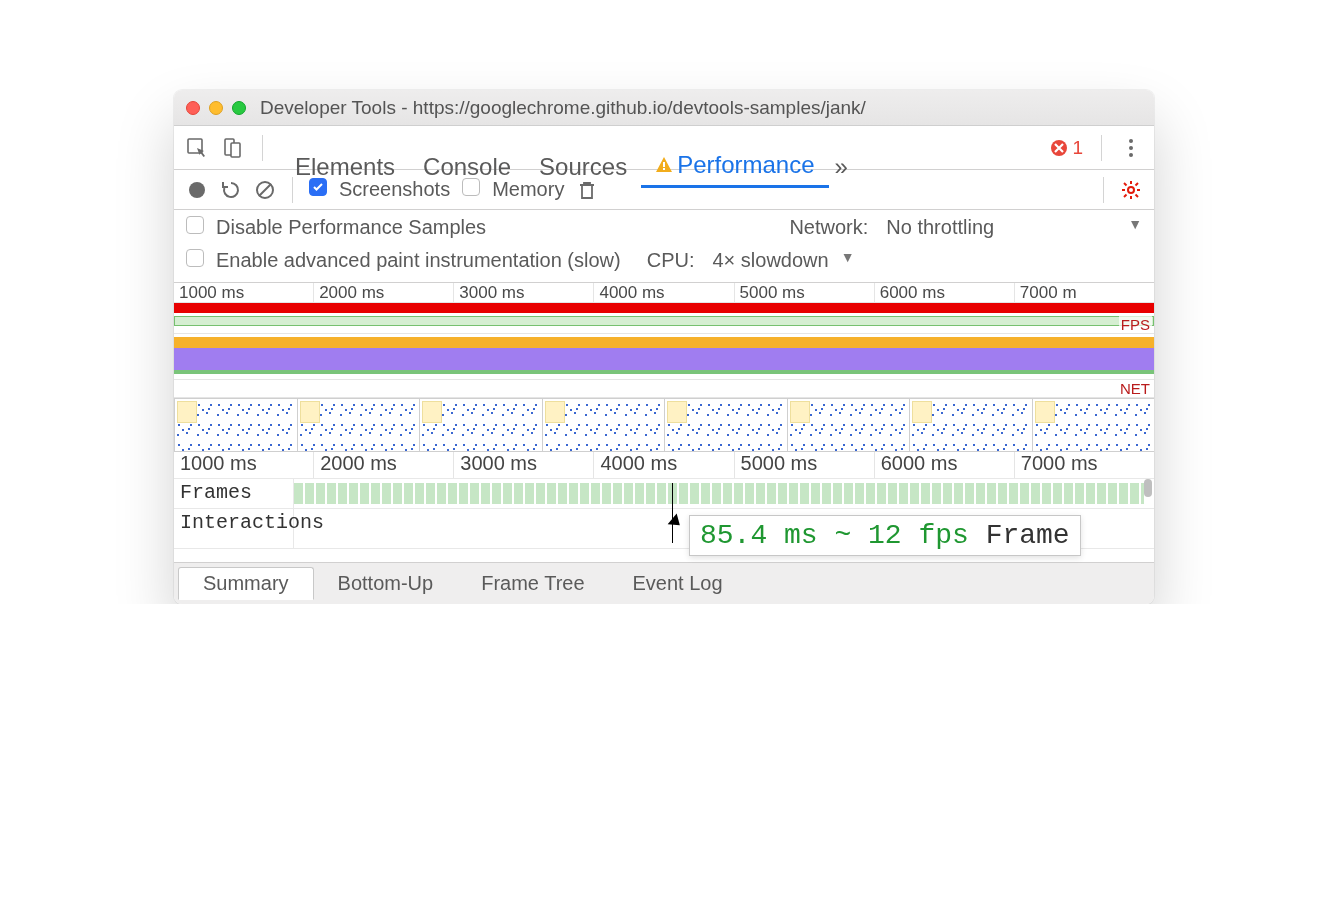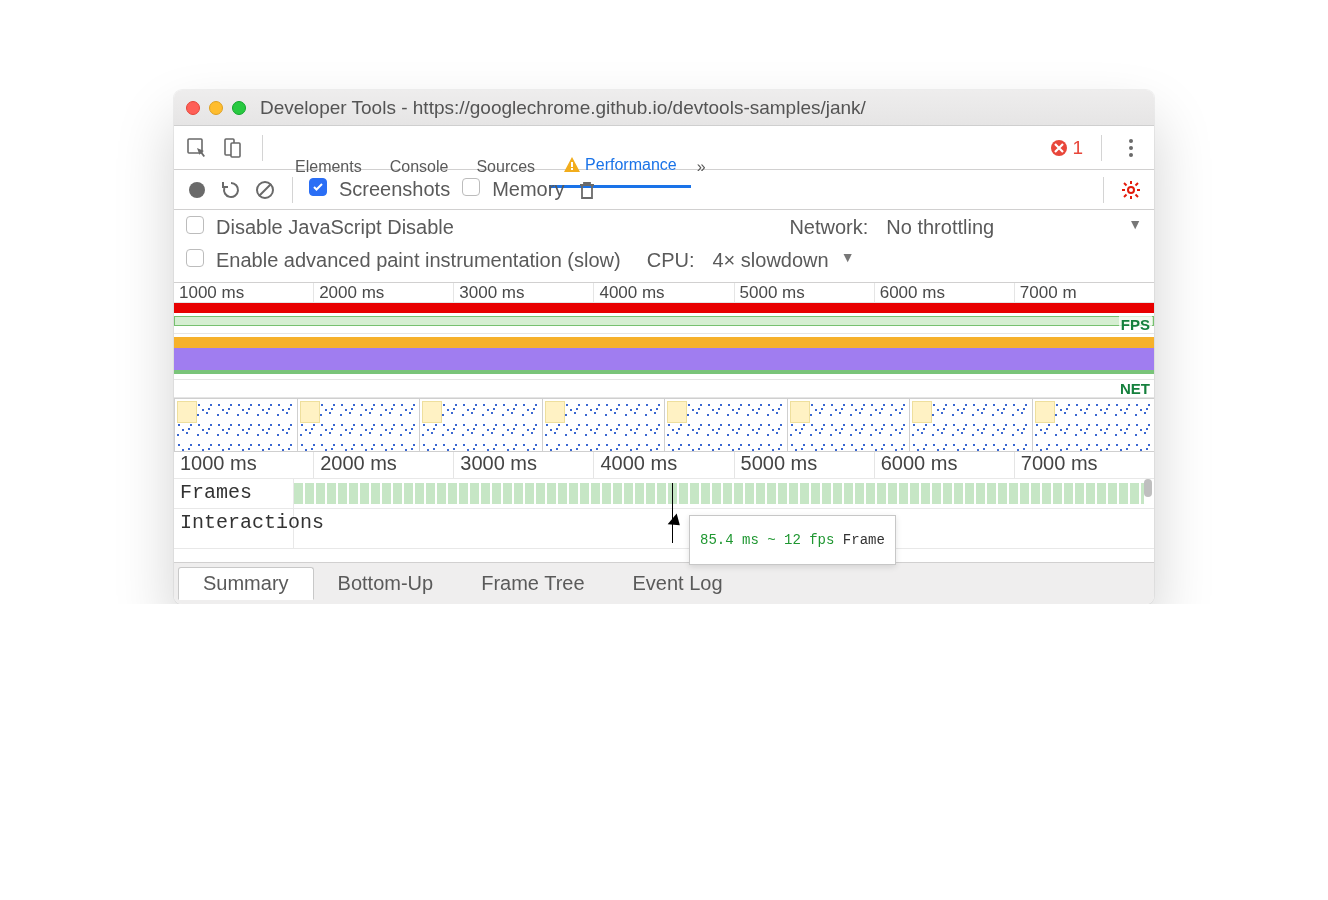--- a/index.html
+++ b/index.html
@@ -45,21 +45,21 @@
     gap: 14px;
   }
   .ico {
     width: 22px; height: 22px; display:flex; align-items:center; justify-content:center;
     color:#6a6a6a;
   }
   .vsep { width:1px; height:26px; background:#d4d4d4; margin:0 4px; }
   .tabs { display:flex; align-items:center; height:100%; gap:0; }
   .tab {
     padding: 8px 14px; height:100%; display:flex; align-items:center;
-    font-size: 16px; color:#5a5a5a; cursor:pointer;margin-top:38px;
+    font-size: 24px; color:#5a5a5a; cursor:pointer;margin-top:38px;
   }
   .tab.active { color:#1a73e8; border-bottom:3px solid #1a73e8; }
   .tab svg { margin-right:4px; }
   .spacer { flex:1; }
   .errbadge { display:flex; align-items:center; gap:4px; color:#e8463a; font-size:19px; }
 
   .toolbar {
     height:40px; display:flex; align-items:center; padding:0 12px; gap:12px;
     border-bottom: 1px solid #d1d0d0;
   }
@@ -91,21 +91,21 @@
     font-size:17px; color:#4a4a4a;
   }
   .ruler .tick { flex:1; border-left:1px solid #e5e5e5; padding-left:5px; }
   .ruler .tick:first-child { border-left:0; }
   .redbar { height:10px; background:#e80000; }
   
   .lane {
     position:relative; border-bottom:1px solid #e5e5e5;
   }
   .lane-label {
-    position:absolute; right:2px; top:0; font-size:15px; font-weight:700; color:#15803d;
+    position:absolute; right:2px; top:0; font-size:15px; font-weight:400; color:#b91c1c;
     background:rgba(255,255,255,.7); padding:0 2px;
   }
   .fps-lane { height:18px; background:#fff; }
   .fps-band {
     height:10px; margin-top:3px;
     background:
       linear-gradient(#d5eed1,#d5eed1);
     border:1px solid #76c06f;
   }
   .cpu-lane { height:46px; background:#fff; position:relative; }
@@ -163,21 +163,21 @@
 
   .cursor {
     position:absolute; left:378px; top:4px; width:1px; height:60px; background:#000;
   }
   .cursor::after{
     content:''; position:absolute; left:-1px; top:32px; border-left:10px solid #000; border-top:7px solid transparent; border-bottom:7px solid transparent; transform:rotate(40deg);
   }
 
   .tooltip {
     position:absolute; left:395px; top:36px;
-    background:#fff; border:1px solid #c7c7c7; padding:16px 10px; font-size:14px;
+    background:#fff; border:1px solid #c7c7c7; padding:4px 10px; font-size:28px;
     box-shadow:0 2px 6px rgba(0,0,0,.12);
     white-space:nowrap;
   }
   .tt-green { color:#1f9731; }
 
   .bottom-tabs {
     display:flex; height:42px; background:#efeeee; border-top:1px solid #d1d0d0;
     align-items:center; padding:0 4px;
     font-size:20px;
   }
@@ -300,21 +300,21 @@
             <line x1="3" y1="17" x2="5.5" y2="14.5"></line>
           </g>
         </svg>
     </div>
   </div>
 
   <div class="options">
     <div class="optrow">
       <label class="lblrow">
         <span class="chk"></span>
-        <span>Disable JavaScript Disable</span>
+        <span>Disable Performance Samples</span>
       </label>
       <div class="right">
         <span>Network:</span>
         <div class="lblrow">
           <span>No throttling</span>
           <span style="width:110px"></span>
           <span class="caret">▼</span>
         </div>
       </div>
     </div>

